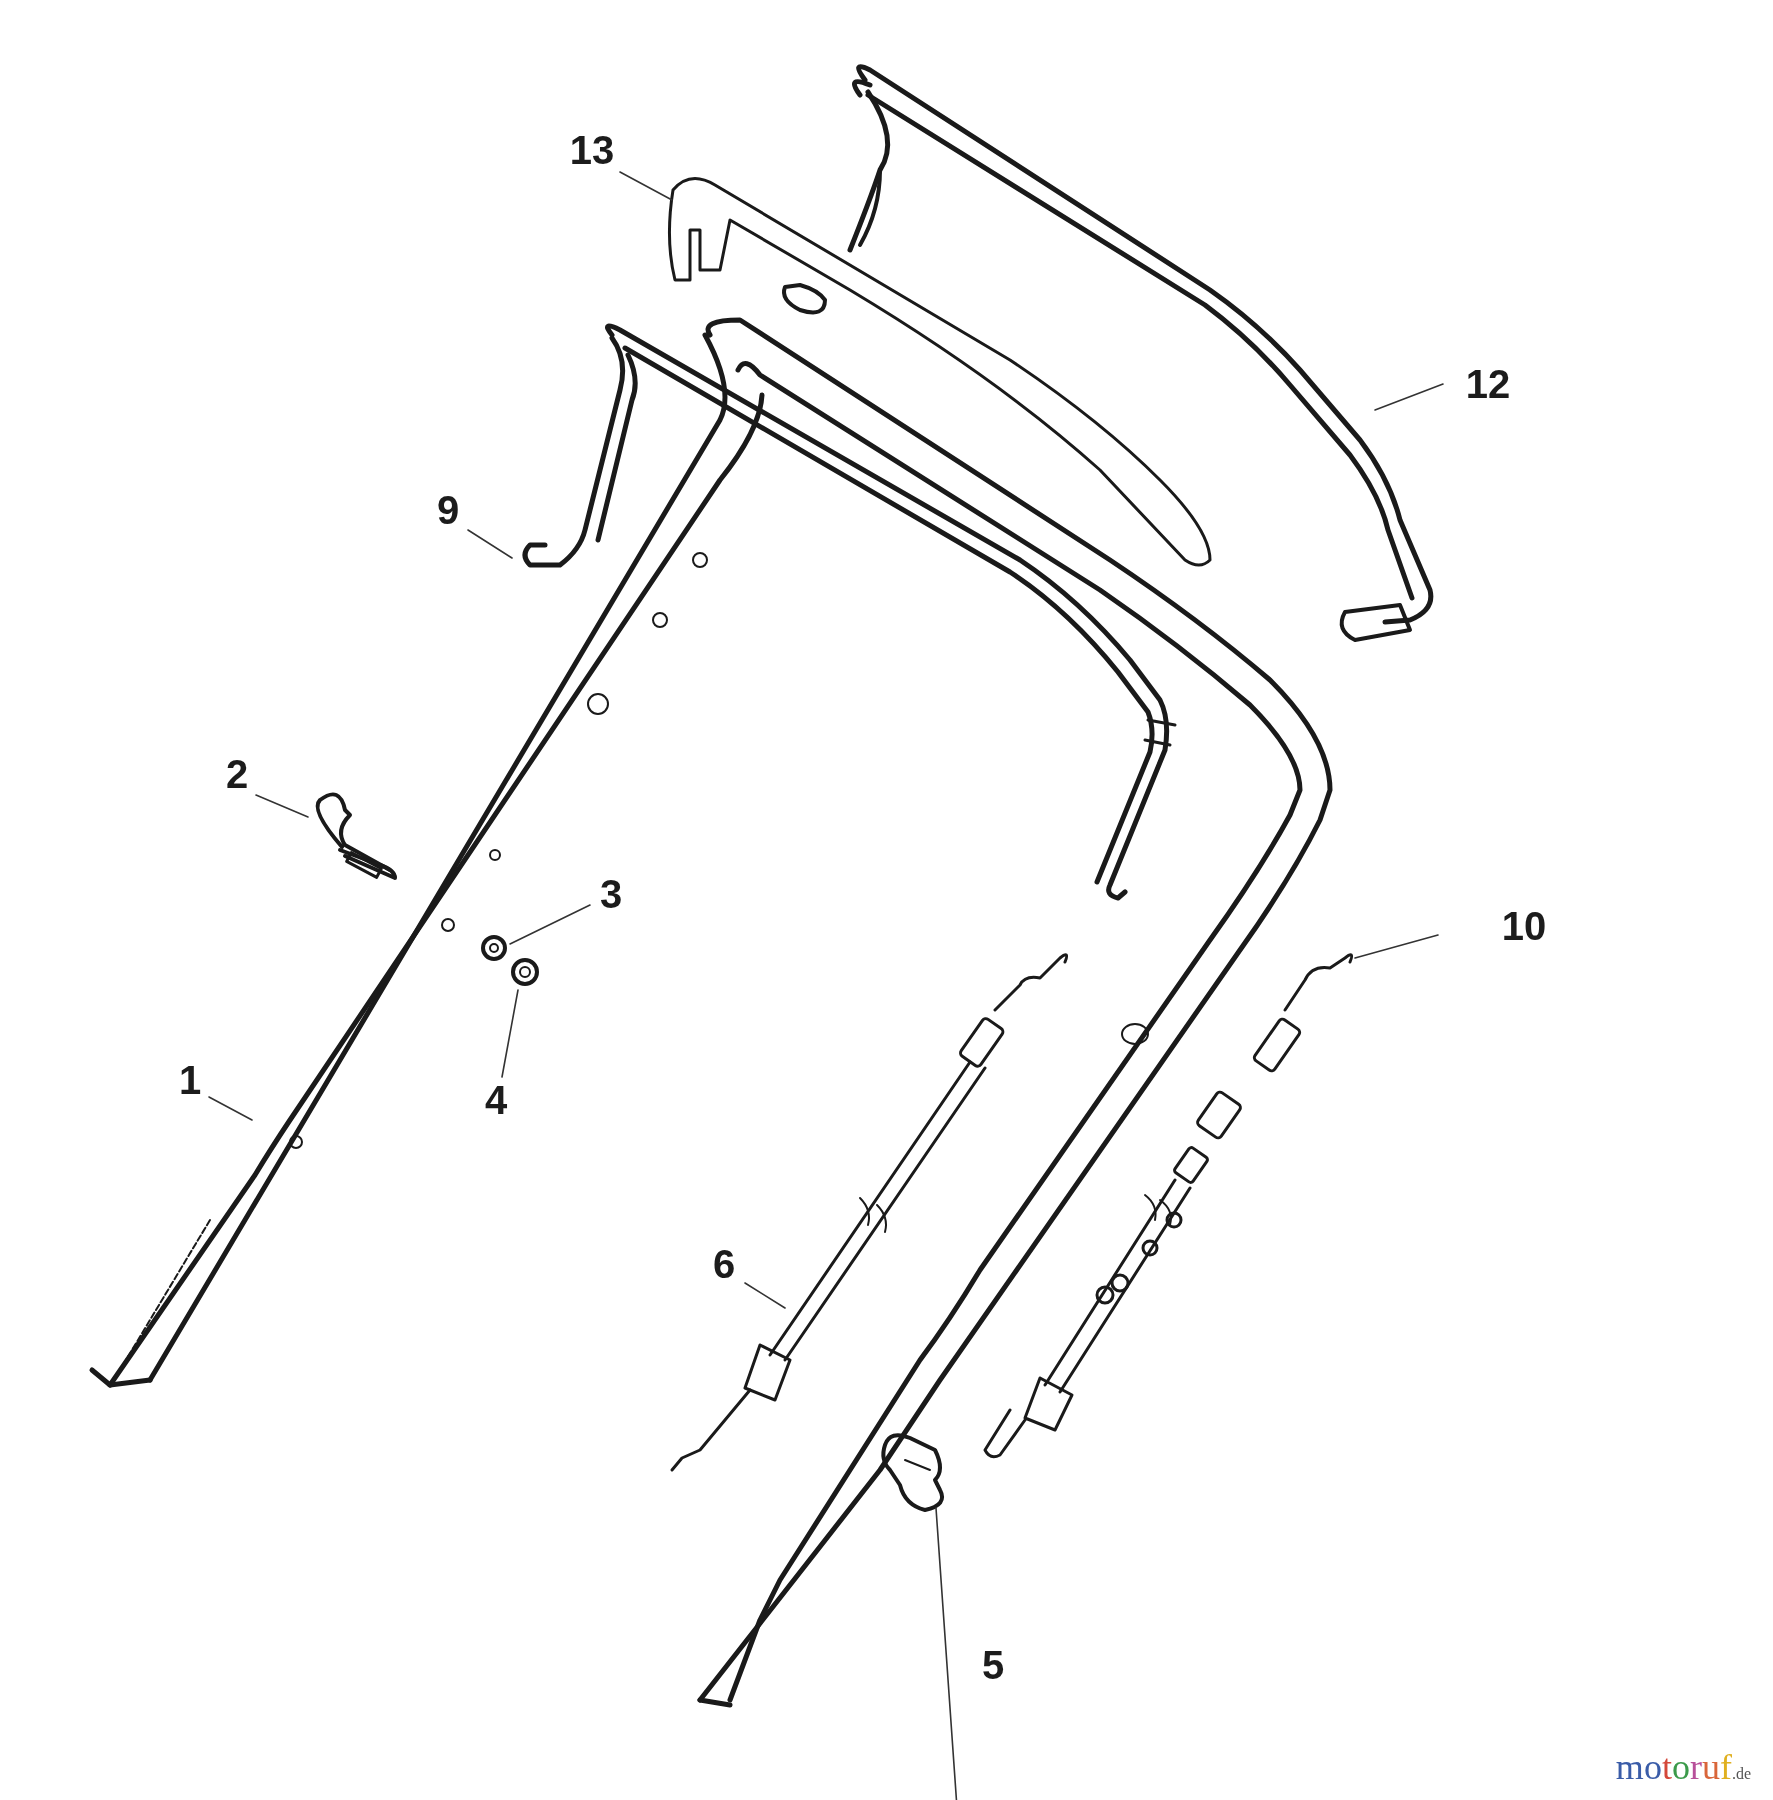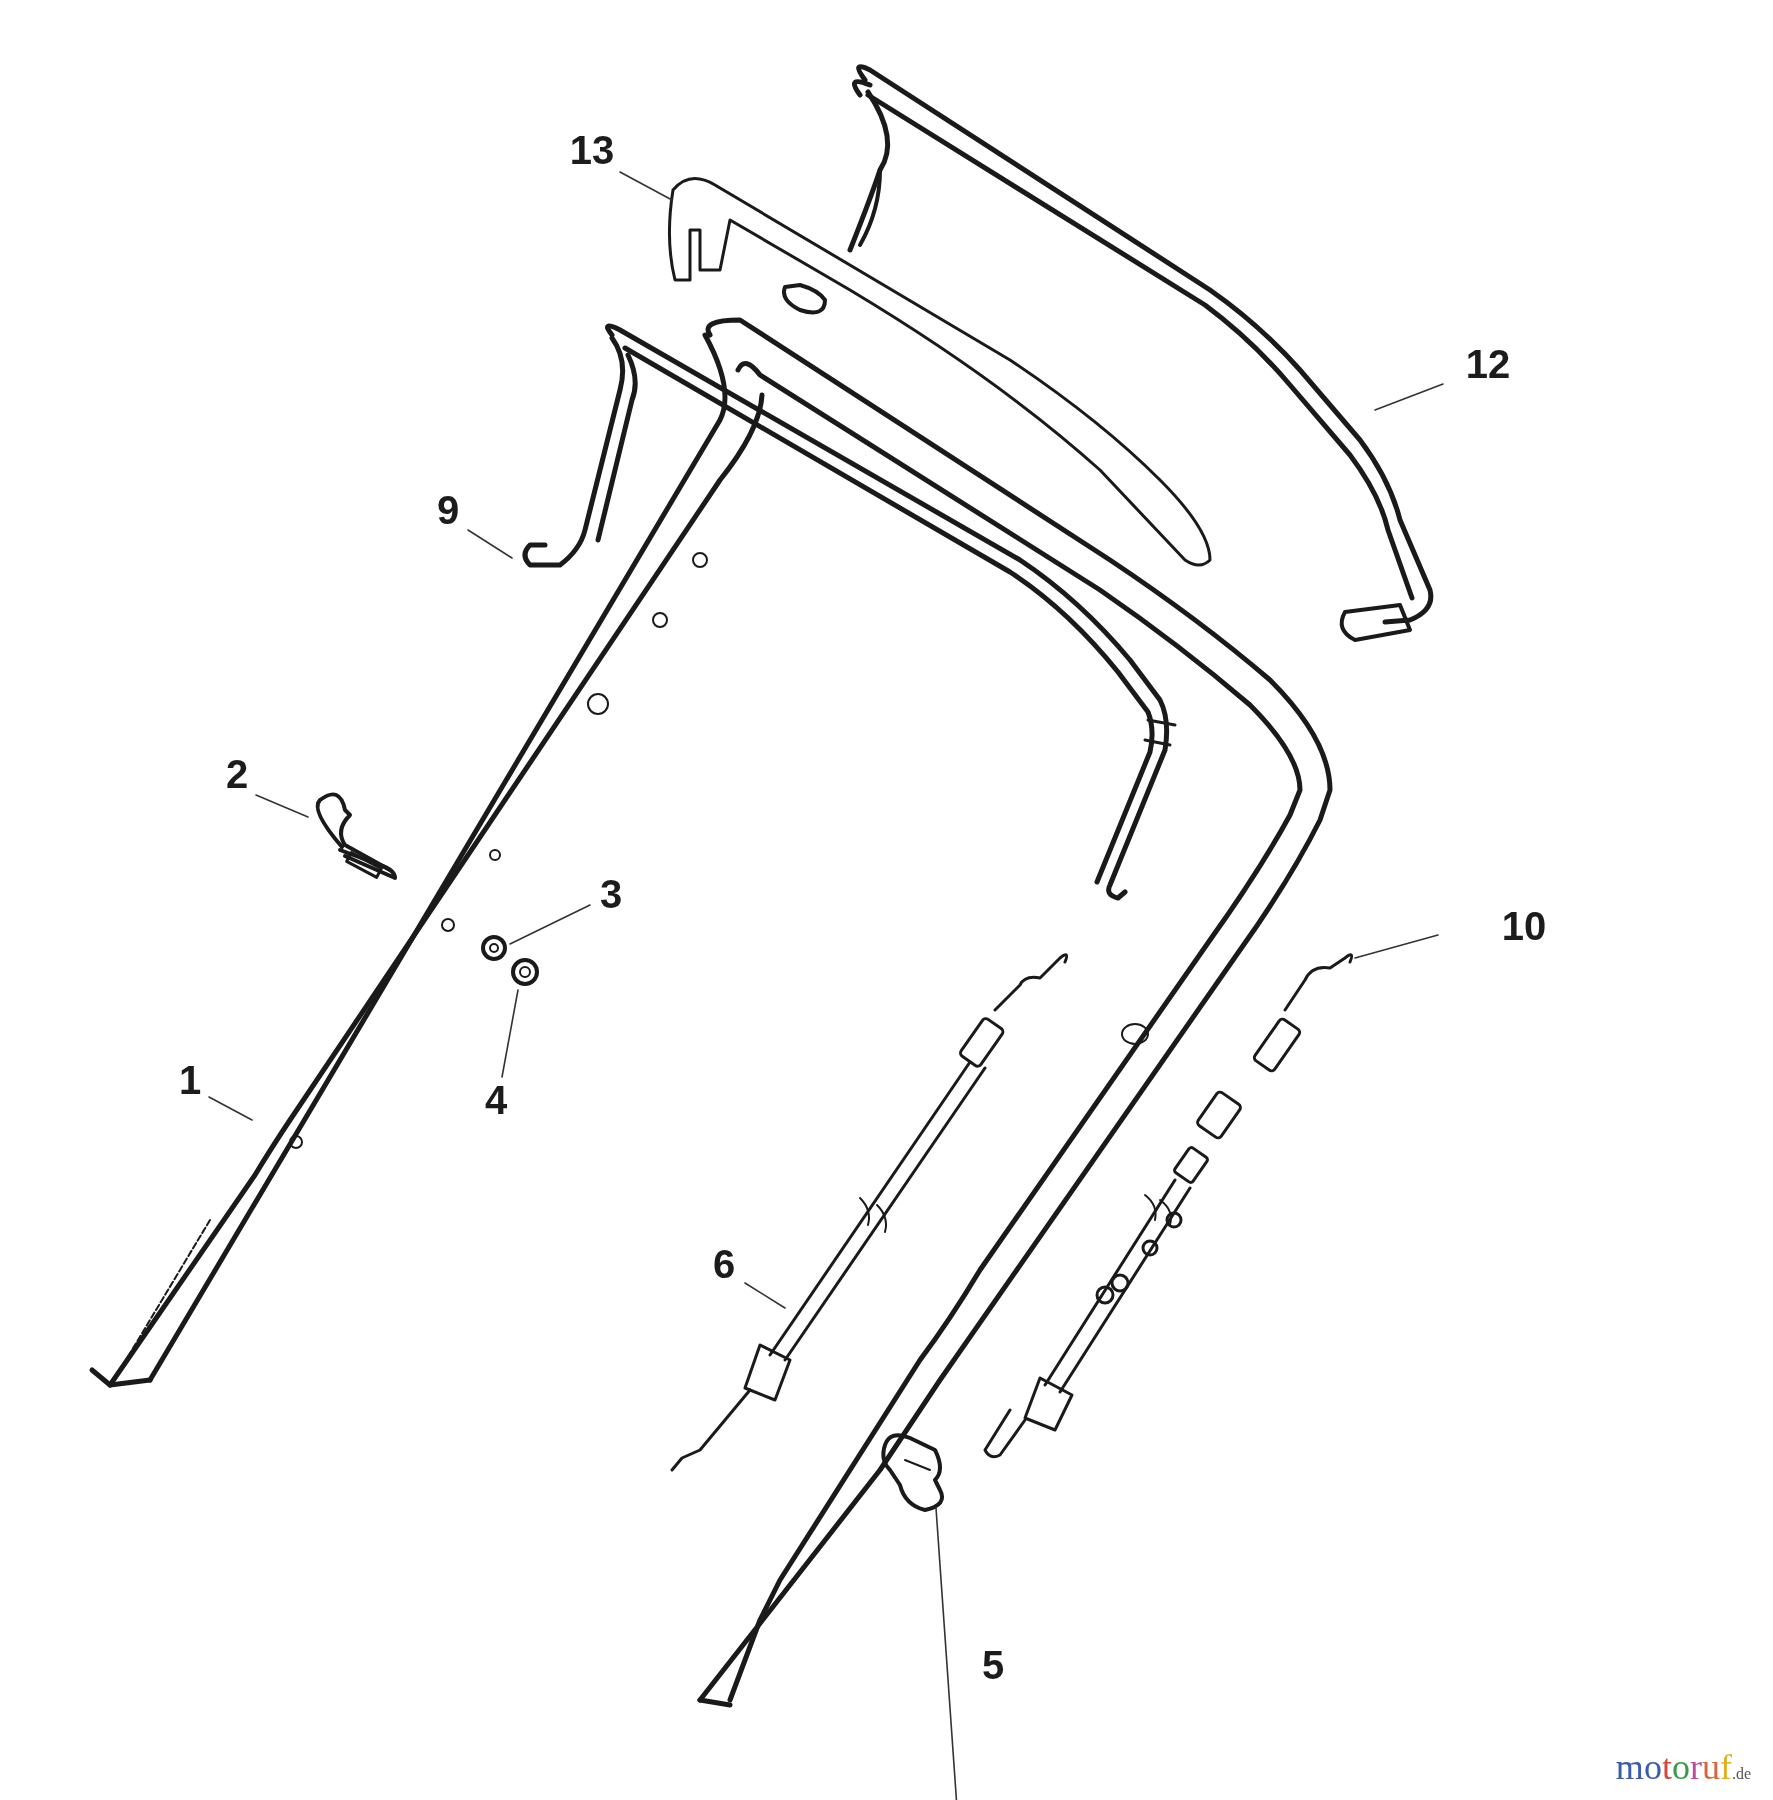--- a/index.html
+++ b/index.html
@@ -118,21 +118,21 @@
         <path d="M502 1077 L518 990"></path>
         <path d="M209 1097 L252 1120"></path>
         <path d="M745 1283 L785 1308"></path>
         <path d="M1438 935 L1355 958"></path>
         <path d="M968 1965 L936 1508"></path>
       </g>
     </g>
   </svg>
 
   <div class="label" style="left:592px;top:150px">13</div>
-  <div class="label" style="left:1488px;top:364px">12</div>
+  <div class="label" style="left:1488px;top:384px">12</div>
   <div class="label" style="left:448px;top:510px">9</div>
   <div class="label" style="left:237px;top:774px">2</div>
   <div class="label" style="left:611px;top:894px">3</div>
   <div class="label" style="left:1524px;top:926px">10</div>
   <div class="label" style="left:190px;top:1080px">1</div>
   <div class="label" style="left:496px;top:1100px">4</div>
   <div class="label" style="left:724px;top:1264px">6</div>
   <div class="label" style="left:993px;top:1665px">5</div>
 
   <div class="watermark">

